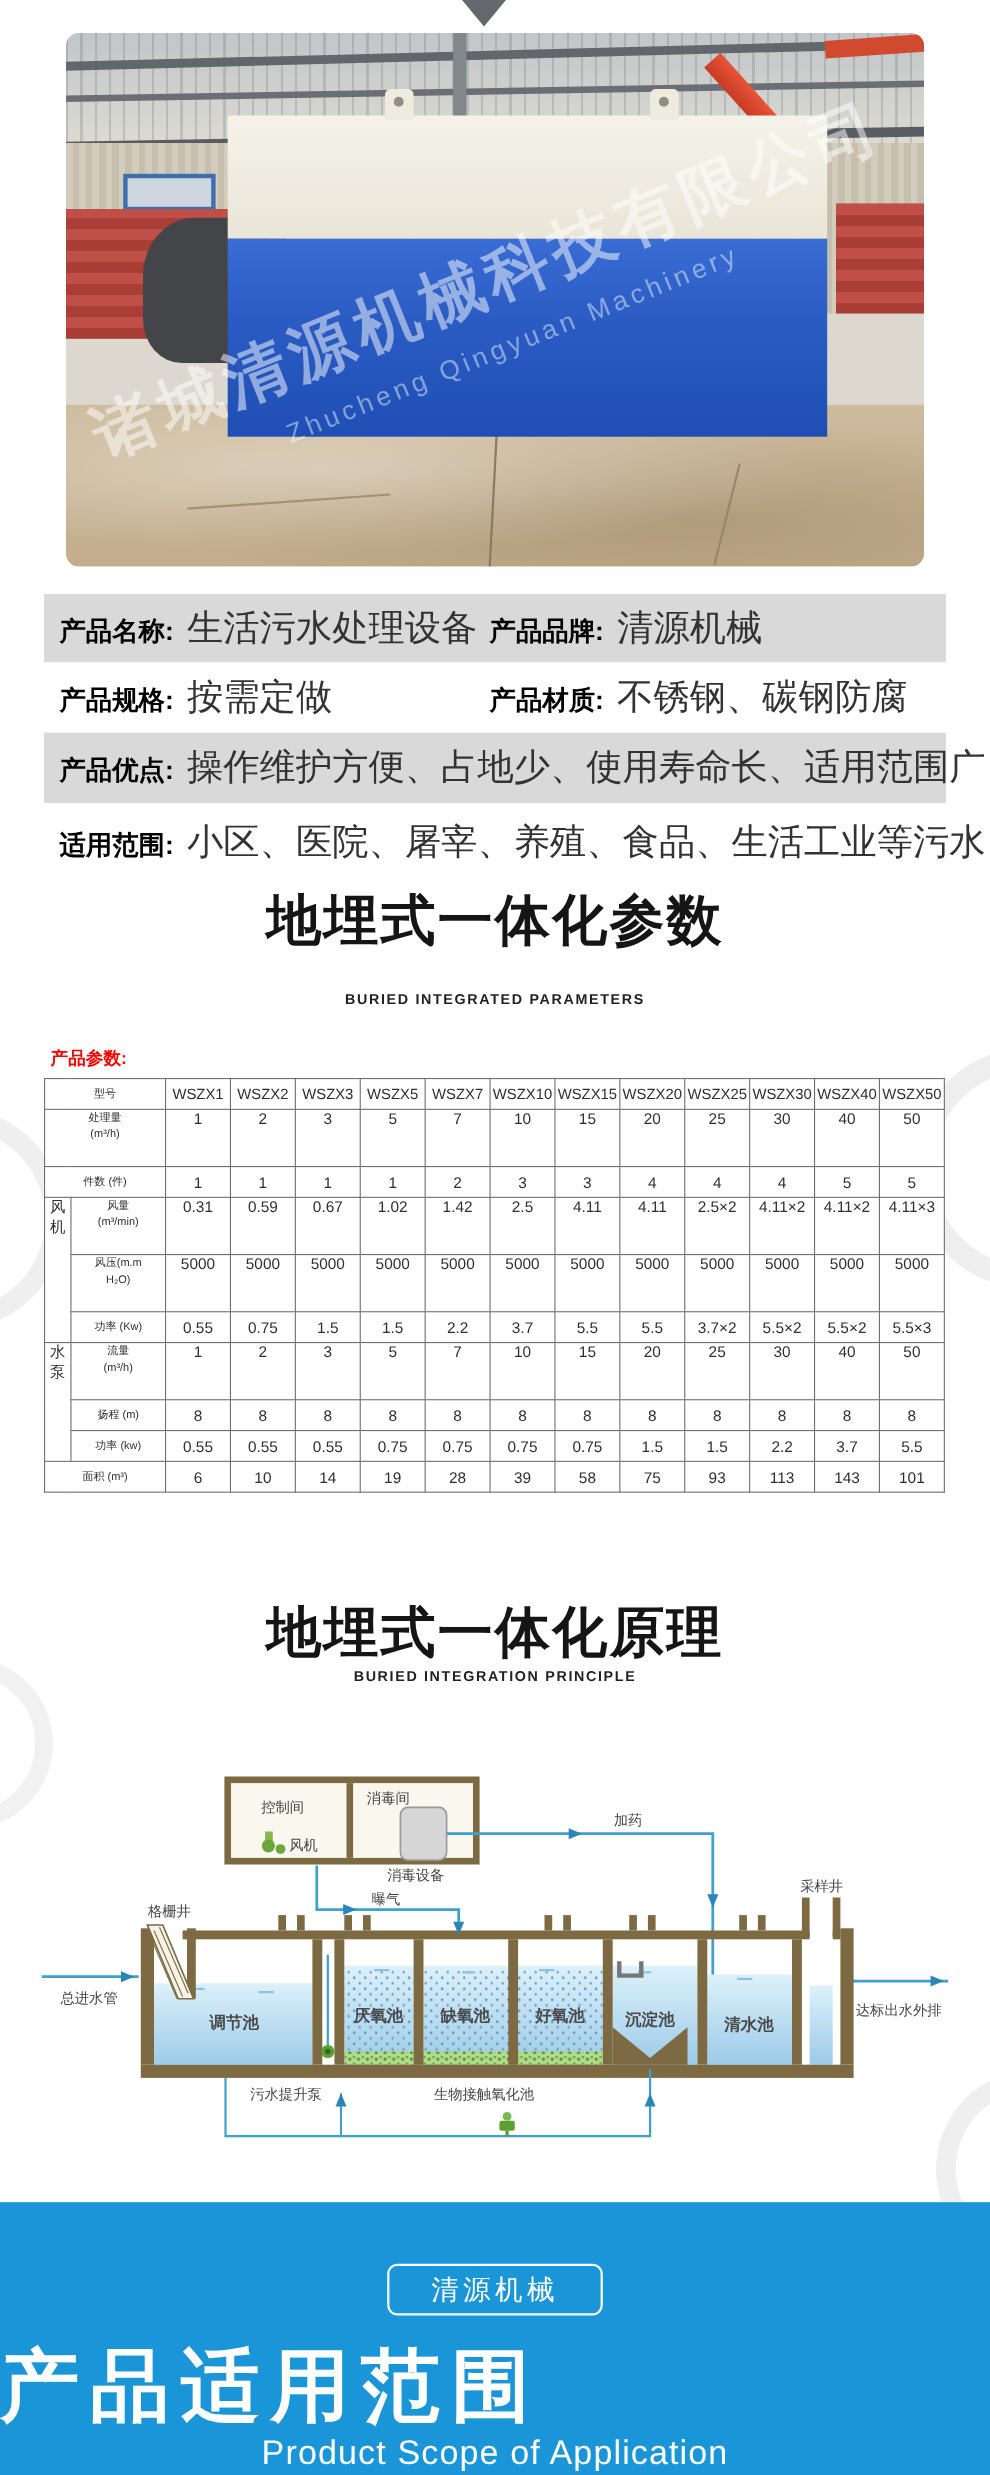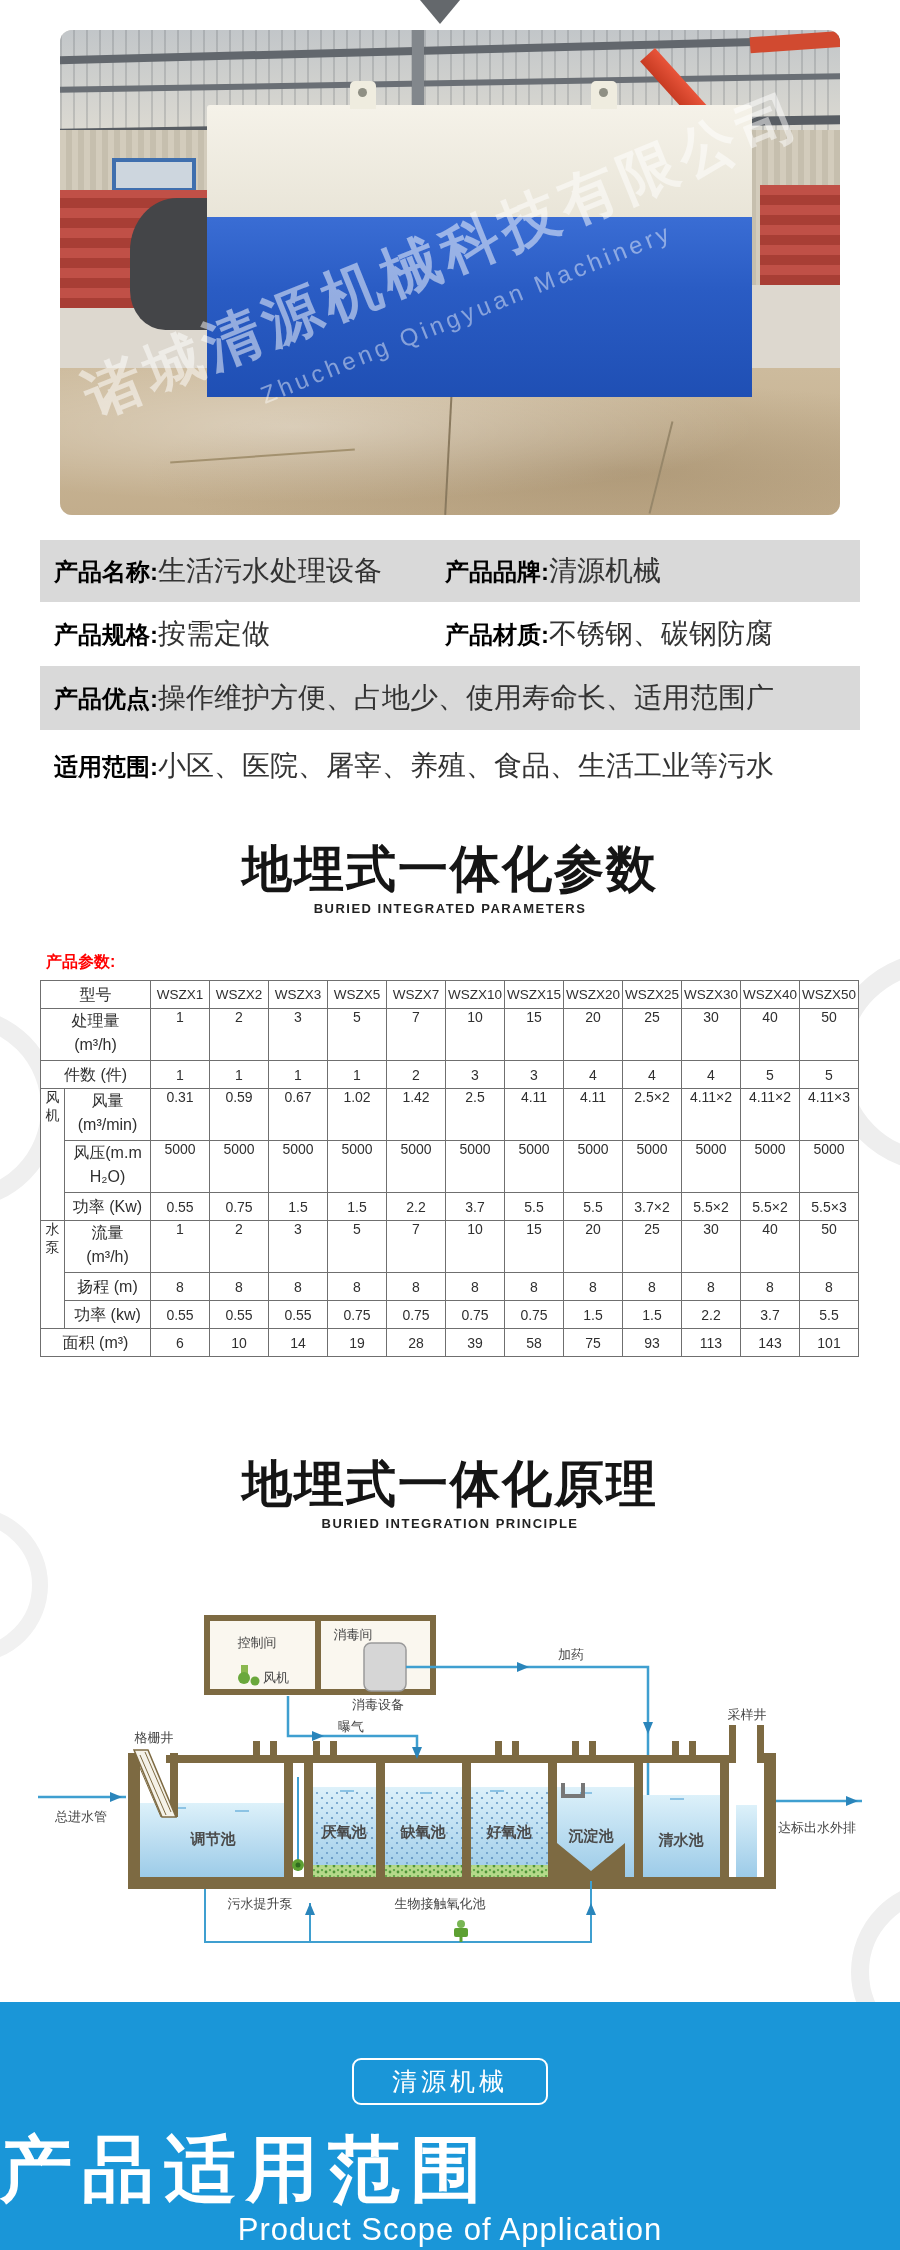--- a/index.html
+++ b/index.html
@@ -58,37 +58,37 @@
       align-items:center;justify-content:center;transform:rotate(-22deg)}
   .wm-cn{font-size:58px;letter-spacing:6px;color:rgba(255,255,255,.5);font-weight:700;white-space:nowrap}
   .wm-en{font-size:24px;letter-spacing:4px;color:rgba(255,255,255,.45);margin-top:10px;white-space:nowrap}
 
   
   .info-row{position:absolute;left:40px;width:820px}
   .info-row.shaded{background:#d9d9d9}
   .pair{position:absolute;top:50%;transform:translateY(-50%);white-space:nowrap}
   .p1{left:14px}.p2{left:405px}
   .ilab{font-weight:700;color:#000;font-size:24px}
-  .ival{font-size:28px;color:#333;}
+  .ival{font-size:33px;color:#333;margin-left:12px}
 
   
   .sec-title{position:absolute;width:100%;text-align:center;font-weight:900;color:#151515;
              font-size:50px;letter-spacing:2px}
   .sec-sub{position:absolute;width:100%;text-align:center;font-weight:700;color:#222;
            font-size:13px;letter-spacing:1.5px}
 
   
   .tcaption{position:absolute;left:46px;top:952px;font-size:16px;font-weight:700;color:#ff0000}
   .ptable{position:absolute;left:40px;top:980px;width:818px;border-collapse:collapse;
           table-layout:fixed;background:#fff}
   .ptable td{border:1px solid #6f6f6f;text-align:center;font-size:15px;color:#2f2f2f;
              height:28px;vertical-align:middle;padding:1px 0;overflow:hidden}
   .ptable tr.tall td{height:52px;vertical-align:top;padding-top:0}
   .ptable td.grp{vertical-align:middle;line-height:1.25;font-size:14px;padding:0 2px}
-  .ptable td.lbl{font-size:16px;line-height:1.5}
+  .ptable td.lbl{font-size:10px;line-height:1.5}
   .ptable td.hdr{vertical-align:middle}
   .ptable td.model{font-size:13.5px}
   .ptable td.val{font-size:14px}
 
   
   .diagram{position:absolute;left:20px;top:1605px}
   .dlabel{font-size:13px;fill:#454545}
   .sec-name{font-size:15px;font-weight:700;fill:#4a4a4a}
   .pipe{stroke:#3f9fd0;stroke-width:2.5;fill:none}
   .pipe2{stroke:#3f9fd0;stroke-width:2;fill:none}
@@ -155,21 +155,21 @@
   <span class="pair p1"><b class="ilab">产品规格:</b><span class="ival">按需定做</span></span>
   <span class="pair p2"><b class="ilab">产品材质:</b><span class="ival">不锈钢、碳钢防腐</span></span>
 </div>
 <div class="info-row shaded" style="top:666px;height:64px">
   <span class="pair p1"><b class="ilab">产品优点:</b><span class="ival">操作维护方便、占地少、使用寿命长、适用范围广</span></span>
 </div>
 <div class="info-row" style="top:738px;height:56px">
   <span class="pair p1"><b class="ilab">适用范围:</b><span class="ival">小区、医院、屠宰、养殖、食品、生活工业等污水</span></span>
 </div>
 
-<div class="sec-title" style="top:836px">地埋式一体化参数</div>
+<div class="sec-title" style="top:804px">地埋式一体化参数</div>
 <div class="sec-sub" style="top:901px">BURIED INTEGRATED PARAMETERS</div>
 
 <div class="tcaption">产品参数:</div>
 <table class="ptable">
   <colgroup>
     <col style="width:24px">
       <col style="width:86px">
     <col style="width:59px">
       <col style="width:59px">
       <col style="width:59px">

